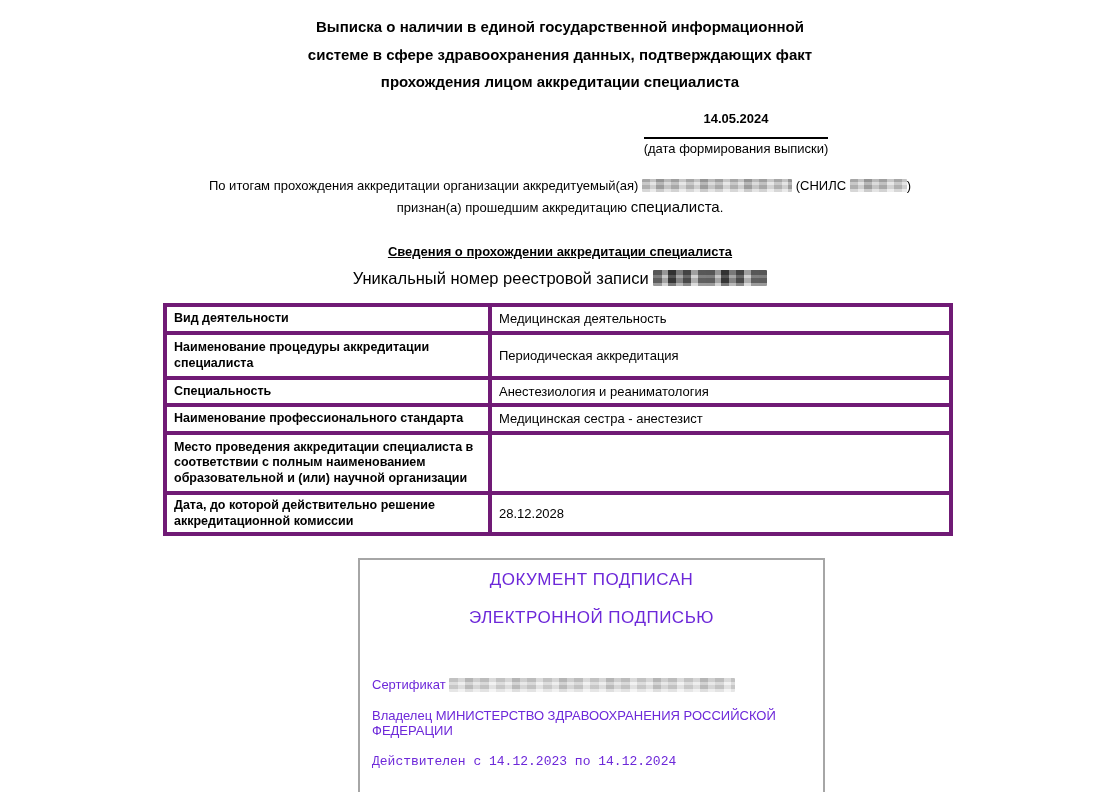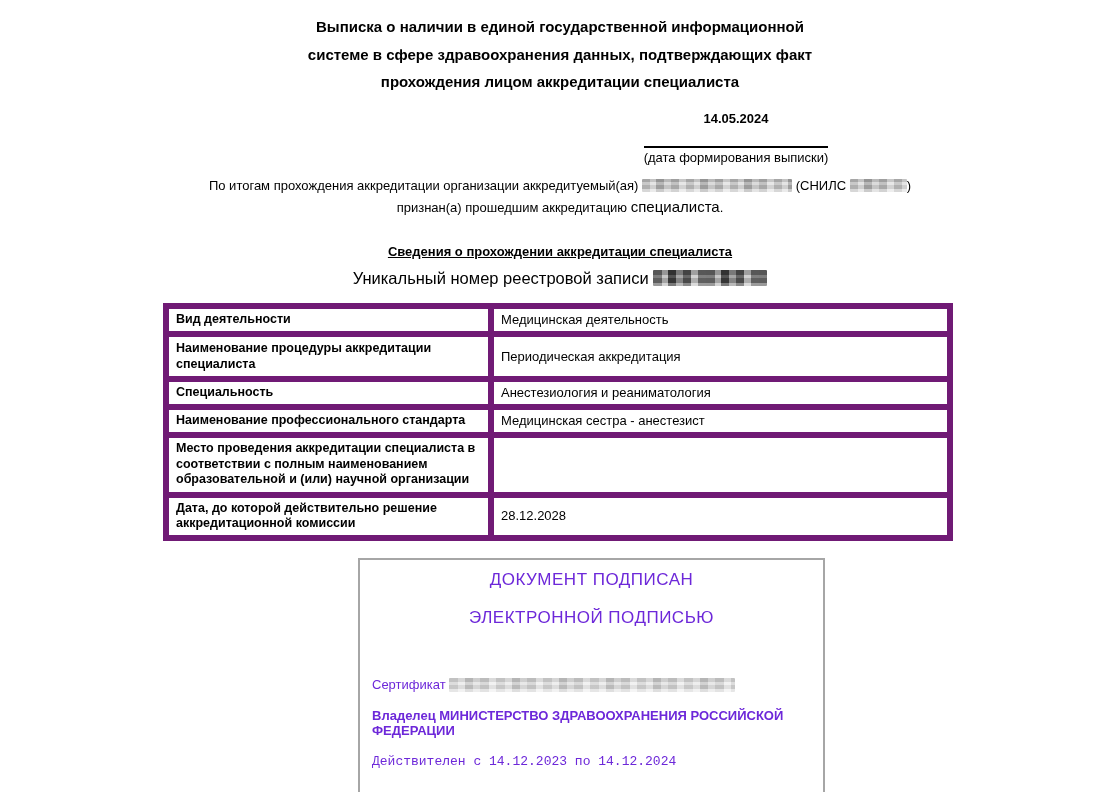--- a/index.html
+++ b/index.html
@@ -13,21 +13,21 @@
 
   
   .doc-title {
     position:absolute; top:13px; left:0; width:1120px;
     text-align:center; font-weight:bold; font-size:15px; line-height:27.5px;
   }
 
   
   .date-block { position:absolute; top:111px; left:638px; width:196px; text-align:center; }
   .date-line { display:block; width:184px; margin:0 auto; font-weight:bold; font-size:13px;
-               padding-bottom:20px; border-bottom:2px solid #000; }
+               padding-bottom:11px; border-bottom:2px solid #000; }
   .date-caption { display:block; margin-top:2px; font-size:13px; }
 
   
   .intro { position:absolute; top:175px; left:60px; width:1000px; text-align:center;
            font-size:13px; line-height:21px; white-space:nowrap; }
   .intro .big { font-size:15px; }
 
   
   .section-heading { position:absolute; top:244px; left:0; width:1120px; text-align:center;
                      font-weight:bold; font-size:13px; text-decoration:underline; }
@@ -54,37 +54,37 @@
     background:
       repeating-linear-gradient(0deg, rgba(255,255,255,.45) 0 3px, rgba(0,0,0,.05) 3px 7px,
         rgba(255,255,255,.25) 7px 10px, rgba(0,0,0,.08) 10px 14px),
       repeating-linear-gradient(90deg, #d2d2d2 0 9px, #e8e8e8 9px 16px, #c4c4c4 16px 24px,
         #e0e0e0 24px 31px, #cccccc 31px 40px, #ededed 40px 47px);
   }
 
   
   table.acc-table { position:absolute; top:303px; left:163px; width:790px;
                     border-collapse:collapse; table-layout:fixed; }
-  .acc-table td { border:6px solid #701a75; vertical-align:middle; padding:3px 12px 3px 7px;
+  .acc-table td { border:4px solid #701a75; vertical-align:middle; padding:3px 12px 3px 7px;
                   font-size:12.5px; line-height:15.5px; }
   .acc-table td.lbl { width:325px; font-weight:bold; }
   .acc-table td.val { font-weight:normal; font-size:13px; }
   .r1 td { height:28px; } .r2 td { height:45px; } .r3 td { height:27px; }
   .r4 td { height:28px; } .r5 td { height:60px; } .r6 td { height:40px; }
 
   
   .sig-box { position:absolute; top:558px; left:358px; width:467px; height:262px;
              border:2px solid #a6a6a6; color:#6d28d9; }
   .sig-title { text-align:center; font-size:17px; letter-spacing:.5px; line-height:18px; }
   .sig-title.t1 { margin-top:11px; }
   .sig-title.t2 { margin-top:20px; }
   .sig-body { position:absolute; left:12px; right:10px; top:117px;
               font-size:13px; line-height:15.5px; }
   .sig-cert { margin-bottom:15px; white-space:nowrap; }
-  .sig-owner { margin-bottom:15px;font-weight:bold; }
+  .sig-owner { margin-bottom:15px; }
   .sig-validity { margin:0;font-family:Liberation Mono, monospace; }
 </style>
 </head>
 <body>
 
 <div class="page">
 
   <div class="doc-title">
     <div>Выписка о наличии в единой государственной информационной</div>
     <div>системе в сфере здравоохранения данных, подтверждающих факт</div>

